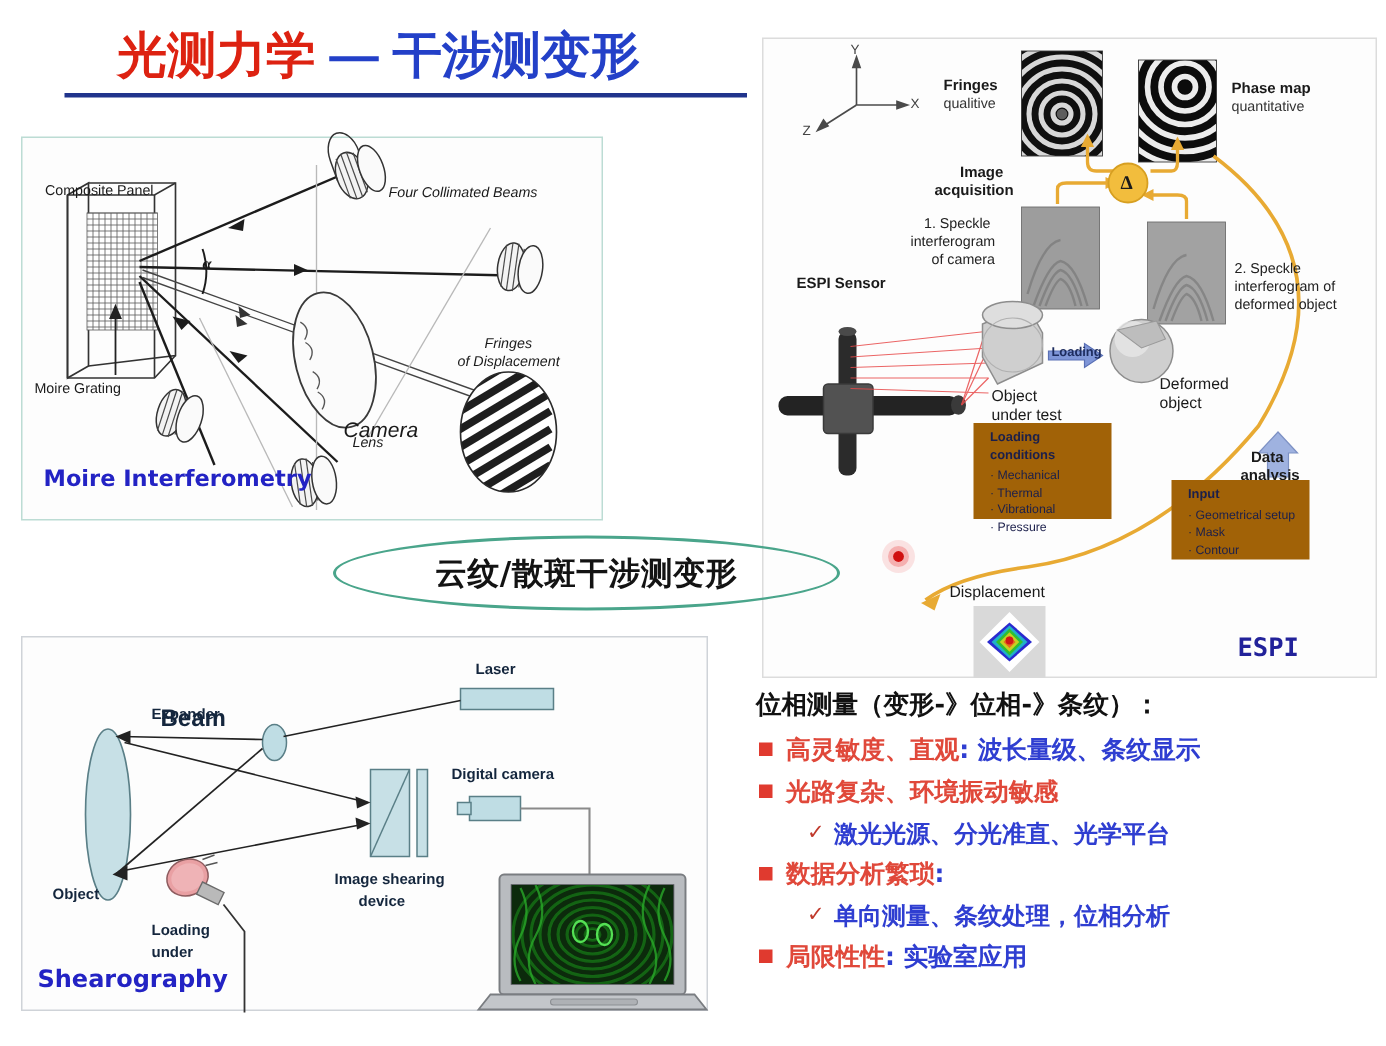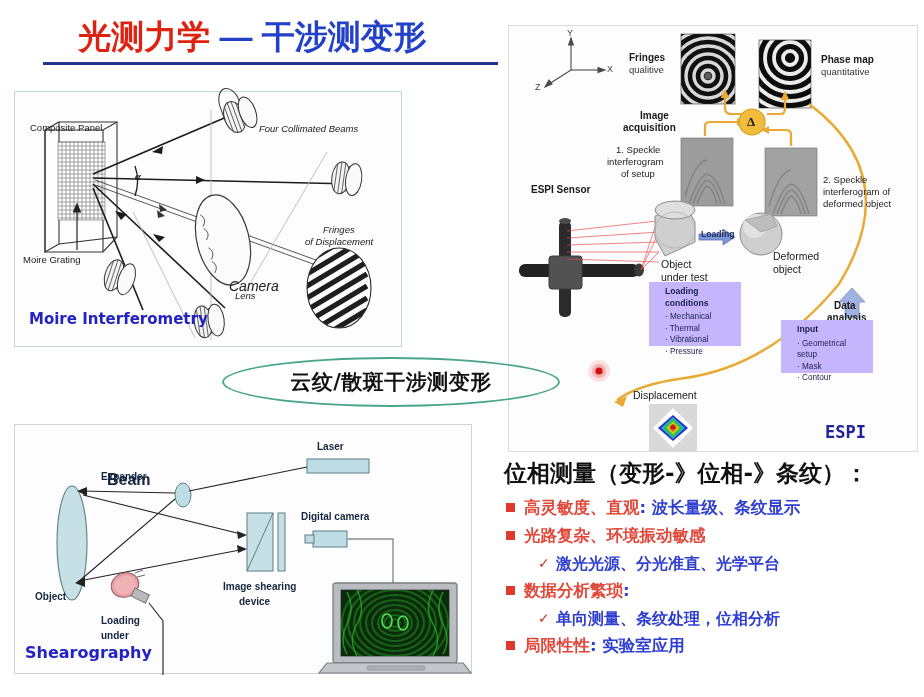--- a/index.html
+++ b/index.html
@@ -57,21 +57,21 @@
     position:absolute; inset:0;
     display:flex; align-items:center; justify-content:center;
     font-size:21px; font-weight:bold; color:#131313;
     font-family:"DejaVu Sans", sans-serif;
     letter-spacing:.5px;
   }
 
   
   #bullets { position:absolute; left:504px; top:458px; width:418px; }
   #bullets .head {
-    font-size:23px; font-weight:bold; color:#111;
+    font-size:17px; font-weight:bold; color:#111;
     font-family:"DejaVu Sans", sans-serif;
     margin-bottom:7px; letter-spacing:0px;
   }
   #bullets .li { display:flex; align-items:flex-start; margin-bottom:4px; }
   #bullets .sq {
     width:9px; height:9px; background:#e03a2f; flex:0 0 9px;
     margin:7px 9px 0 2px;
   }
   #bullets .tx {
     font-size:16.5px; font-weight:bold; line-height:24px;
@@ -81,22 +81,22 @@
   #bullets .b { color:#2f3ed1; }
   #bullets .sub { display:flex; align-items:flex-start; margin:1px 0 4px 34px; }
   #bullets .ck {
     color:#c0392b; font-size:14px; line-height:22px; flex:0 0 18px;
     font-family:"DejaVu Sans", sans-serif;
   }
   #bullets .sub .tx { font-size:16px; line-height:23px; }
 
   
   .infobox {
-    position:absolute; background:#c4b5fd; color:#1b1f4b;
-    padding:4px 6px 5px 16px; line-height:11.5px;
+    position:absolute; background:#a16207; color:#1b1f4b;
+    padding:4px 6px 5px 11px; line-height:11.5px;
   }
   .infobox .ttl { font-weight:bold; font-size:8.6px; margin-bottom:2px; }
   .infobox .it  { font-size:8.2px; }
 
   .gold { stroke:#e8aa33; fill:none; }
 
   
   .lap-screen { position:absolute; overflow:hidden; }
 </style>
 </head>
@@ -535,21 +535,21 @@
   <span class="lbl" style="left:120px;top:38px;font-size:9.5px;color:#333;">qualitive</span>
 
   <span class="lbl b" style="left:312px;top:28px;font-size:10px;">Phase map</span>
   <span class="lbl" style="left:312px;top:40px;font-size:9.5px;color:#333;">quantitative</span>
 
   <span class="lbl b" style="left:131px;top:84px;font-size:10px;">Image</span>
   <span class="lbl b" style="left:114px;top:96px;font-size:10px;">acquisition</span>
 
   <span class="lbl" style="left:107px;top:118px;font-size:9.5px;color:#222;">1. Speckle</span>
   <span class="lbl" style="left:98px;top:130px;font-size:9.5px;color:#222;">interferogram</span>
-  <span class="lbl" style="left:112px;top:142px;font-size:9.5px;color:#222;">of setup</span>
+  <span class="lbl" style="left:112px;top:142px;font-size:9.5px;color:#222;">of camera</span>
 
   <span class="lbl" style="left:314px;top:148px;font-size:9.5px;color:#222;">2. Speckle</span>
   <span class="lbl" style="left:314px;top:160px;font-size:9.5px;color:#222;">interferogram of</span>
   <span class="lbl" style="left:314px;top:172px;font-size:9.5px;color:#222;">deformed object</span>
 
   <span class="lbl b" style="left:22px;top:158px;font-size:10px;">ESPI Sensor</span>
 
   <span class="lbl" style="left:192px;top:203px;font-size:8.6px;color:#1d2c5e;font-weight:bold;">Loading</span>
 
   <span class="lbl" style="left:152px;top:232px;font-size:10.5px;">Object</span>

